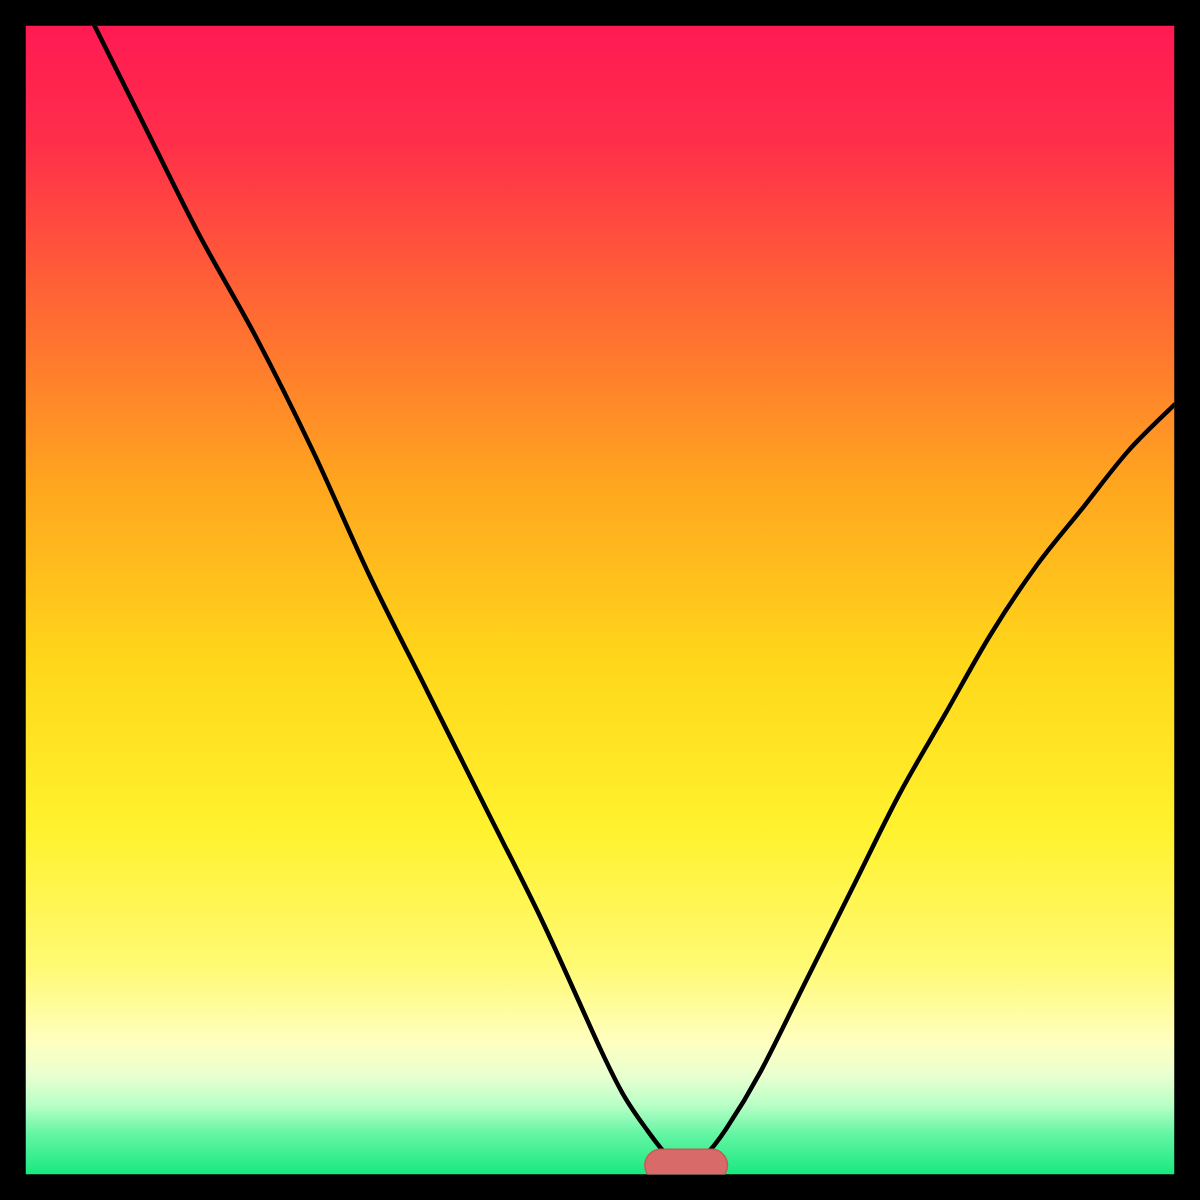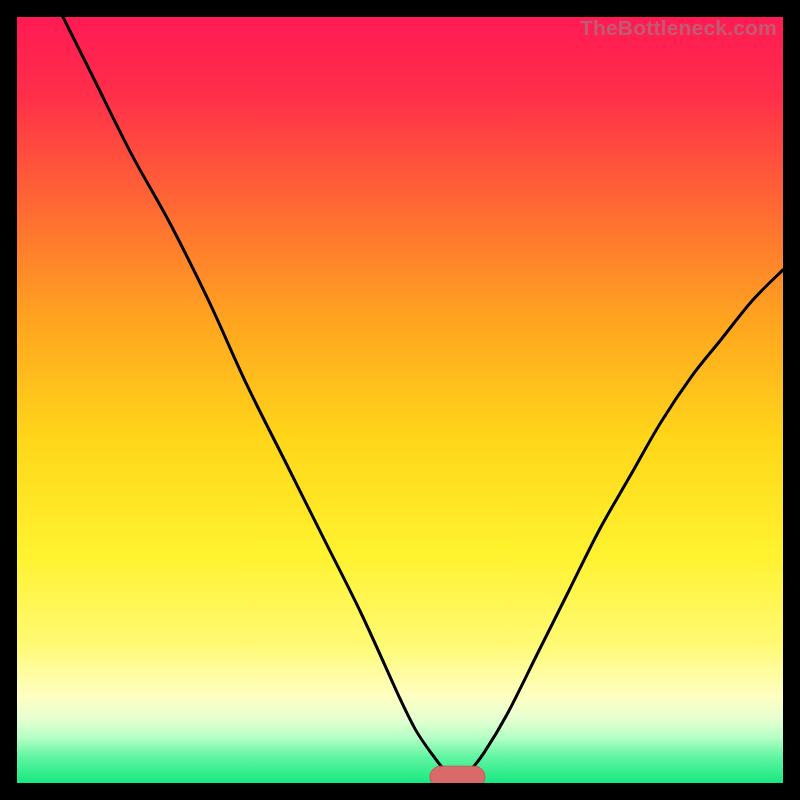--- a/index.html
+++ b/index.html
@@ -65,14 +65,13 @@
         </linearGradient>
     </defs>
 
     <rect x="0" y="0" width="766" height="766" fill="url(#bg-grad)"></rect>
 
     <path id="curve-path" fill="none" stroke-width="3" stroke-linecap="round" stroke-linejoin="round" d="M 45.96 0.00 C 51.07 10.21, 65.11 38.30, 76.60 61.28 C 88.09 84.26, 102.13 113.62, 114.90 137.88 C 127.67 162.14, 140.43 182.56, 153.20 206.82 C 165.97 231.08, 178.73 256.61, 191.50 283.42 C 204.27 310.23, 217.03 340.87, 229.80 367.68 C 242.57 394.49, 255.33 418.75, 268.10 444.28 C 280.87 469.81, 293.63 495.35, 306.40 520.88 C 319.17 546.41, 331.93 570.67, 344.70 597.48 C 357.47 624.29, 374.06 662.59, 383.00 681.74 C 391.94 700.89, 393.21 703.44, 398.32 712.38 C 403.43 721.32, 408.53 728.34, 413.64 735.36 C 418.75 742.38, 424.49 750.42, 428.96 754.51 C 433.43 758.60, 436.62 759.87, 440.45 759.87 C 444.28 759.87, 447.47 758.60, 451.94 754.51 C 456.41 750.42, 460.88 744.94, 467.26 735.36 C 473.64 725.78, 481.30 713.66, 490.24 697.06 C 499.18 680.46, 510.67 656.21, 520.88 635.78 C 531.09 615.35, 541.31 594.93, 551.52 574.50 C 561.73 554.07, 571.95 532.37, 582.16 513.22 C 592.37 494.07, 602.59 477.47, 612.80 459.60 C 623.01 441.73, 633.23 422.58, 643.44 405.98 C 653.65 389.38, 663.87 374.06, 674.08 360.02 C 684.29 345.98, 694.51 334.49, 704.72 321.72 C 714.93 308.95, 725.15 294.91, 735.36 283.42 C 745.57 271.93, 760.89 257.89, 766.00 252.78 " stroke="#000000"></path>
 
     <rect id="marker-rect" rx="10.72" ry="10.72" x="412.87" y="749.15" width="55.15" height="21.45" fill="#d86a6a" stroke="#c55a5a" stroke-width="1"></rect>
   </svg>
 
-  <div class="watermark">TheBottleneck.com</div>
 </div>
 
 </body></html>

